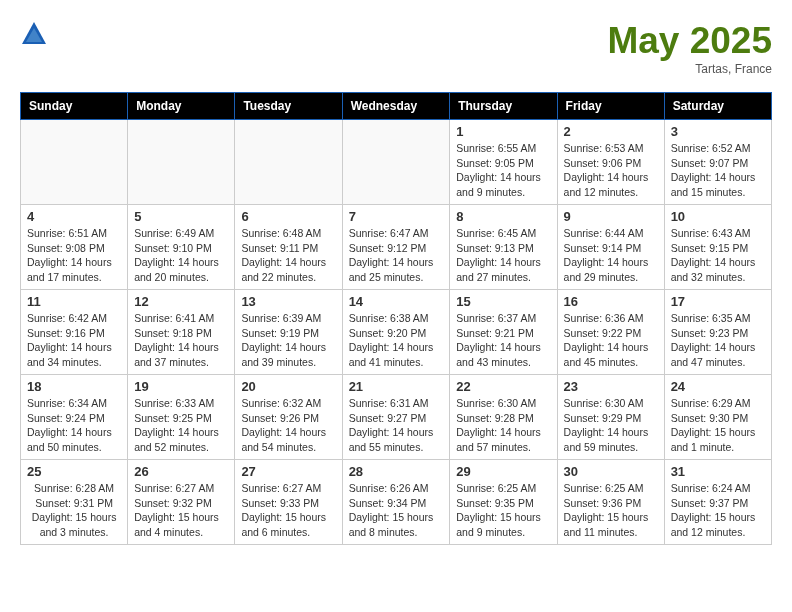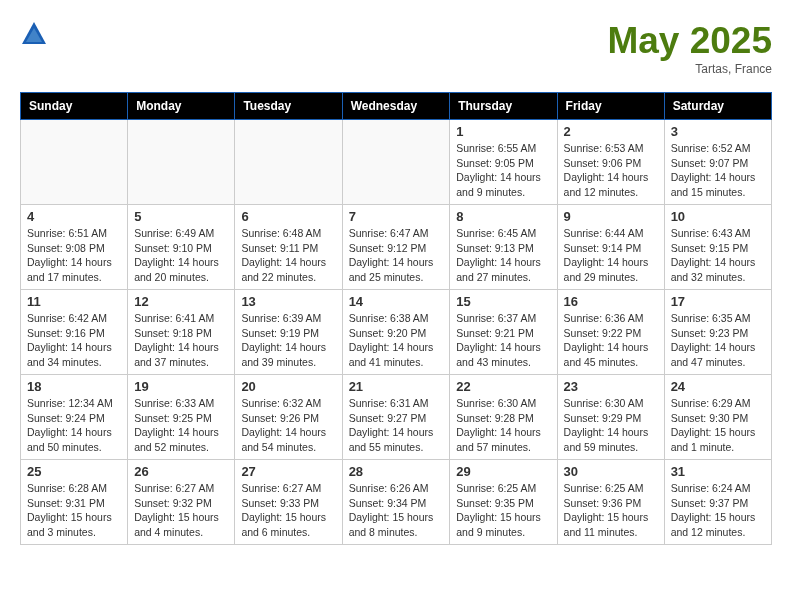--- a/index.html
+++ b/index.html
@@ -246,21 +246,21 @@
           <div class="day-num">17</div>
           <div class="day-info" style="white-space: pre-line;">Sunrise: 6:35 AM
 Sunset: 9:23 PM
 Daylight: 14 hours
 and 47 minutes.</div>
         </td>
       </tr>
       <tr class="week-row">
         <td>
           <div class="day-num">18</div>
-          <div class="day-info" style="white-space: pre-line;">Sunrise: 12:34 AM
+          <div class="day-info" style="white-space: pre-line;">Sunrise: 6:34 AM
 Sunset: 9:24 PM
 Daylight: 14 hours
 and 50 minutes.</div>
         </td>
         <td>
           <div class="day-num">19</div>
           <div class="day-info" style="white-space: pre-line;">Sunrise: 6:33 AM
 Sunset: 9:25 PM
 Daylight: 14 hours
 and 52 minutes.</div>
@@ -297,21 +297,21 @@
           <div class="day-num">24</div>
           <div class="day-info" style="white-space: pre-line;">Sunrise: 6:29 AM
 Sunset: 9:30 PM
 Daylight: 15 hours
 and 1 minute.</div>
         </td>
       </tr>
       <tr class="week-row">
         <td>
           <div class="day-num">25</div>
-          <div class="day-info" style="white-space: pre-line;">Sunrise: 6:28 AM
+          <div class="day-info" style="white-space: pre-line; text-align: center;">Sunrise: 6:28 AM
 Sunset: 9:31 PM
 Daylight: 15 hours
 and 3 minutes.</div>
         </td>
         <td>
           <div class="day-num">26</div>
           <div class="day-info" style="white-space: pre-line;">Sunrise: 6:27 AM
 Sunset: 9:32 PM
 Daylight: 15 hours
 and 4 minutes.</div>

